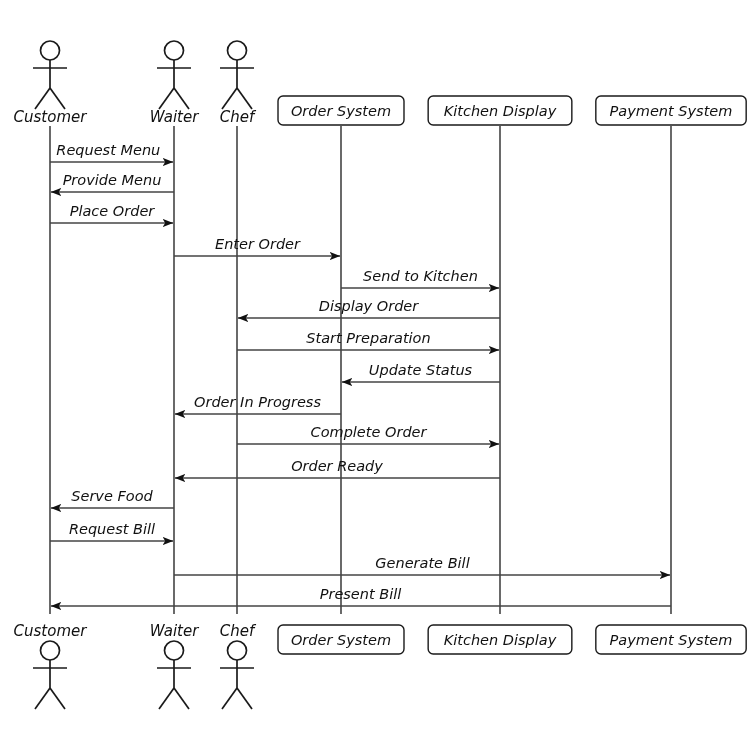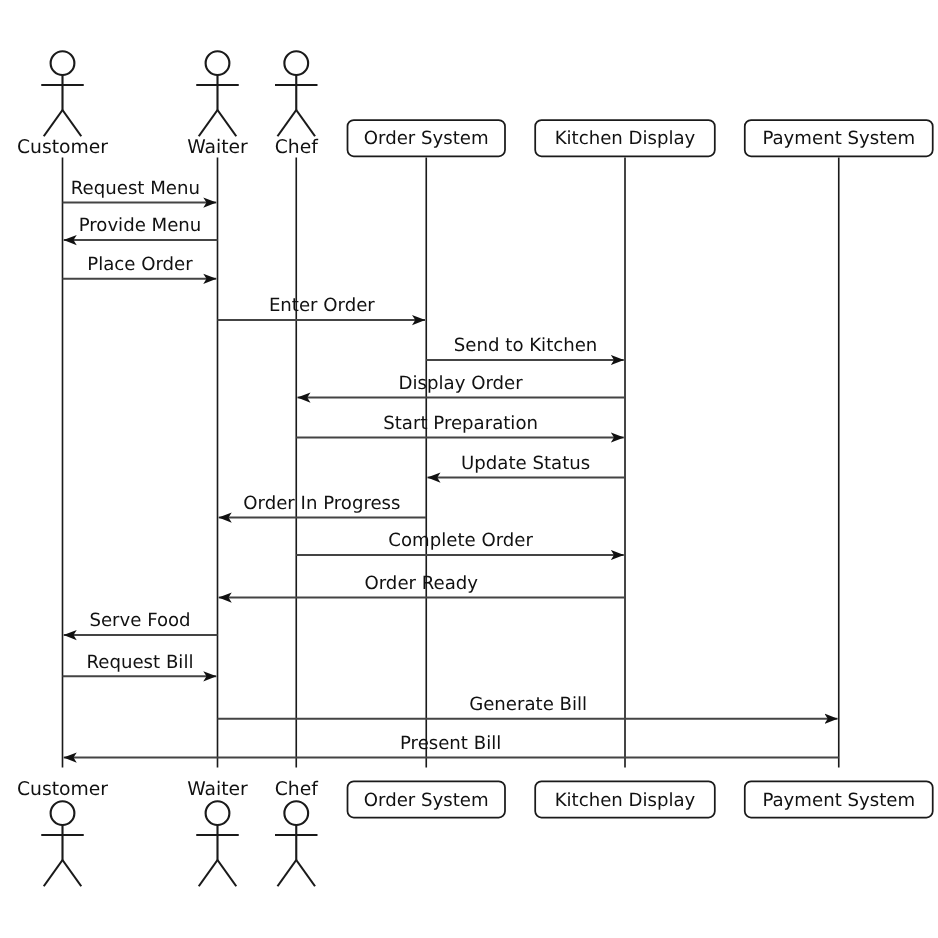--- a/index.html
+++ b/index.html
@@ -2,21 +2,21 @@
 <html><head>
 <meta charset="utf-8">
 <style>
   html,body{margin:0;padding:0;}
   body{
     width:750px;height:750px;
     background:#ffffff;
     font-family:"DejaVu Sans", sans-serif;
     overflow:hidden;
   }
-  #diagram{position:relative;width:750px;height:750px;}
+  #diagram{position:relative;width:750px;height:750px;font-style:italic;}
   svg#canvas{position:absolute;top:0;left:0;width:750px;height:750px;}
   .msg-label{
     font-family:"DejaVu Sans", sans-serif;
     font-size:14.5px;
     fill:#111111;
   }
   .actor-label{
     font-family:"DejaVu Sans", sans-serif;
     font-size:15px;
     fill:#111111;

